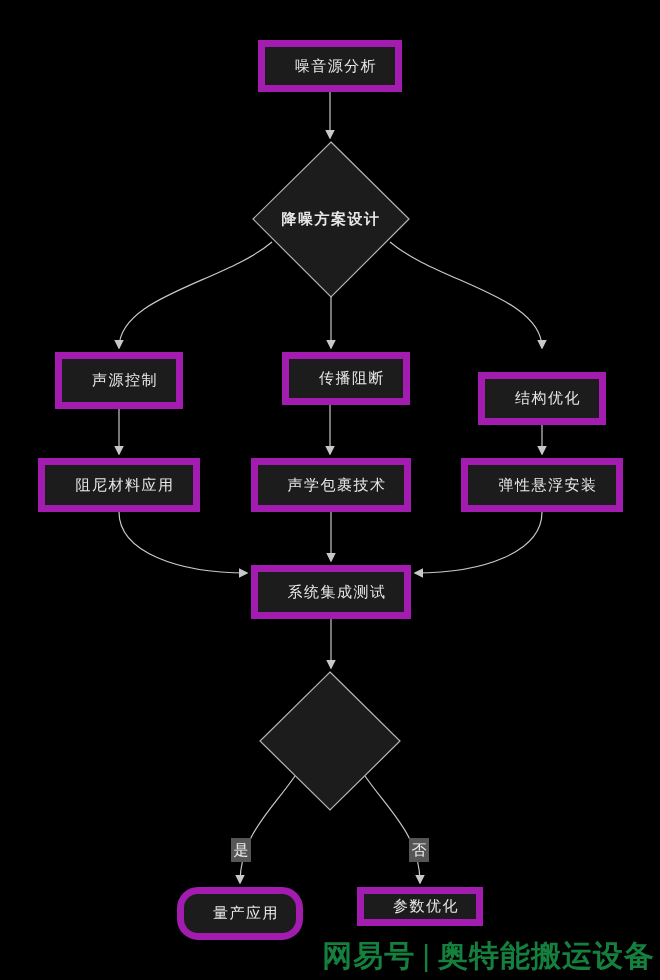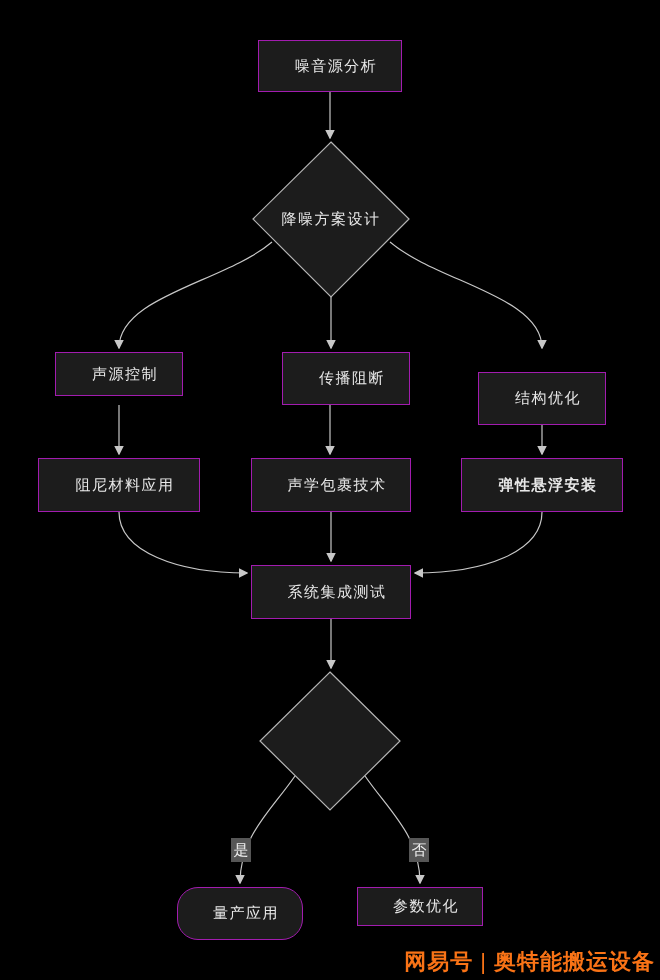--- a/index.html
+++ b/index.html
@@ -19,56 +19,57 @@
     position: absolute;
     left: 0; top: 0;
     width: 660px; height: 980px;
   }
   .node {
     position: absolute;
     display: flex;
     align-items: center;
     justify-content: center;
     background: #1c1c1c;
-    border: 1px solid #a21caf;
+    border: 7px solid #a21caf;
     color: #e8e8e8;
     font-size: 15px;
     letter-spacing: 1.5px;
     box-sizing: border-box;
     text-align: center;
     padding-left: 12px;
   }
   .diamond-label {
     position: absolute;
     display: flex;
     align-items: center;
     justify-content: center;
     color: #e8e8e8;
     font-size: 15px;
     letter-spacing: 1.5px;
     text-align: center;
     pointer-events: none;
+    font-weight: bold;
   }
   .edge-label {
     position: absolute;
     display: flex;
     align-items: center;
     justify-content: center;
     background: #565656;
     color: #f2f2f2;
     font-size: 15px;
     box-sizing: border-box;
   }
   .watermark {
     position: absolute;
     right: 5px;
     bottom: 3px;
-    color: #f97316;
+    color: #15803d;
     font-weight: bold;
-    font-size: 22px;
+    font-size: 30px;
     white-space: nowrap;
     letter-spacing: 1px;
   }
   .watermark .sep {
     margin: 0 7px;
     font-weight: normal;
   }
 </style>
 </head>
 <body>
@@ -105,37 +106,37 @@
   </svg>
 
   <div class="node" style="left:258px; top:40px; width:144px; height:52px;">
     <span>噪音源分析</span>
   </div>
 
   <div class="diamond-label" style="left:253px; top:195px; width:156px; height:48px;">
     <span>降噪方案设计</span>
   </div>
 
-  <div class="node" style="left:55px; top:352px; width:128px; height:44px;">
+  <div class="node" style="left:55px; top:352px; width:128px; height:57px;">
     <span>声源控制</span>
   </div>
   <div class="node" style="left:282px; top:352px; width:128px; height:53px;">
     <span>传播阻断</span>
   </div>
   <div class="node" style="left:478px; top:372px; width:128px; height:53px;">
     <span>结构优化</span>
   </div>
 
   <div class="node" style="left:38px; top:458px; width:162px; height:54px;">
     <span>阻尼材料应用</span>
   </div>
   <div class="node" style="left:251px; top:458px; width:160px; height:54px;justify-content:center;">
     <span>声学包裹技术</span>
   </div>
-  <div class="node" style="left:461px; top:458px; width:162px; height:54px;font-weight:bold;">
+  <div class="node" style="left:461px; top:458px; width:162px; height:54px;">
     <span>弹性悬浮安装</span>
   </div>
 
   <div class="node" style="left:251px; top:565px; width:160px; height:54px;">
     <span>系统集成测试</span>
   </div>
 
 
   <div class="edge-label" style="left:231px; top:838px; width:20px; height:24px;">
     <span>是</span>

